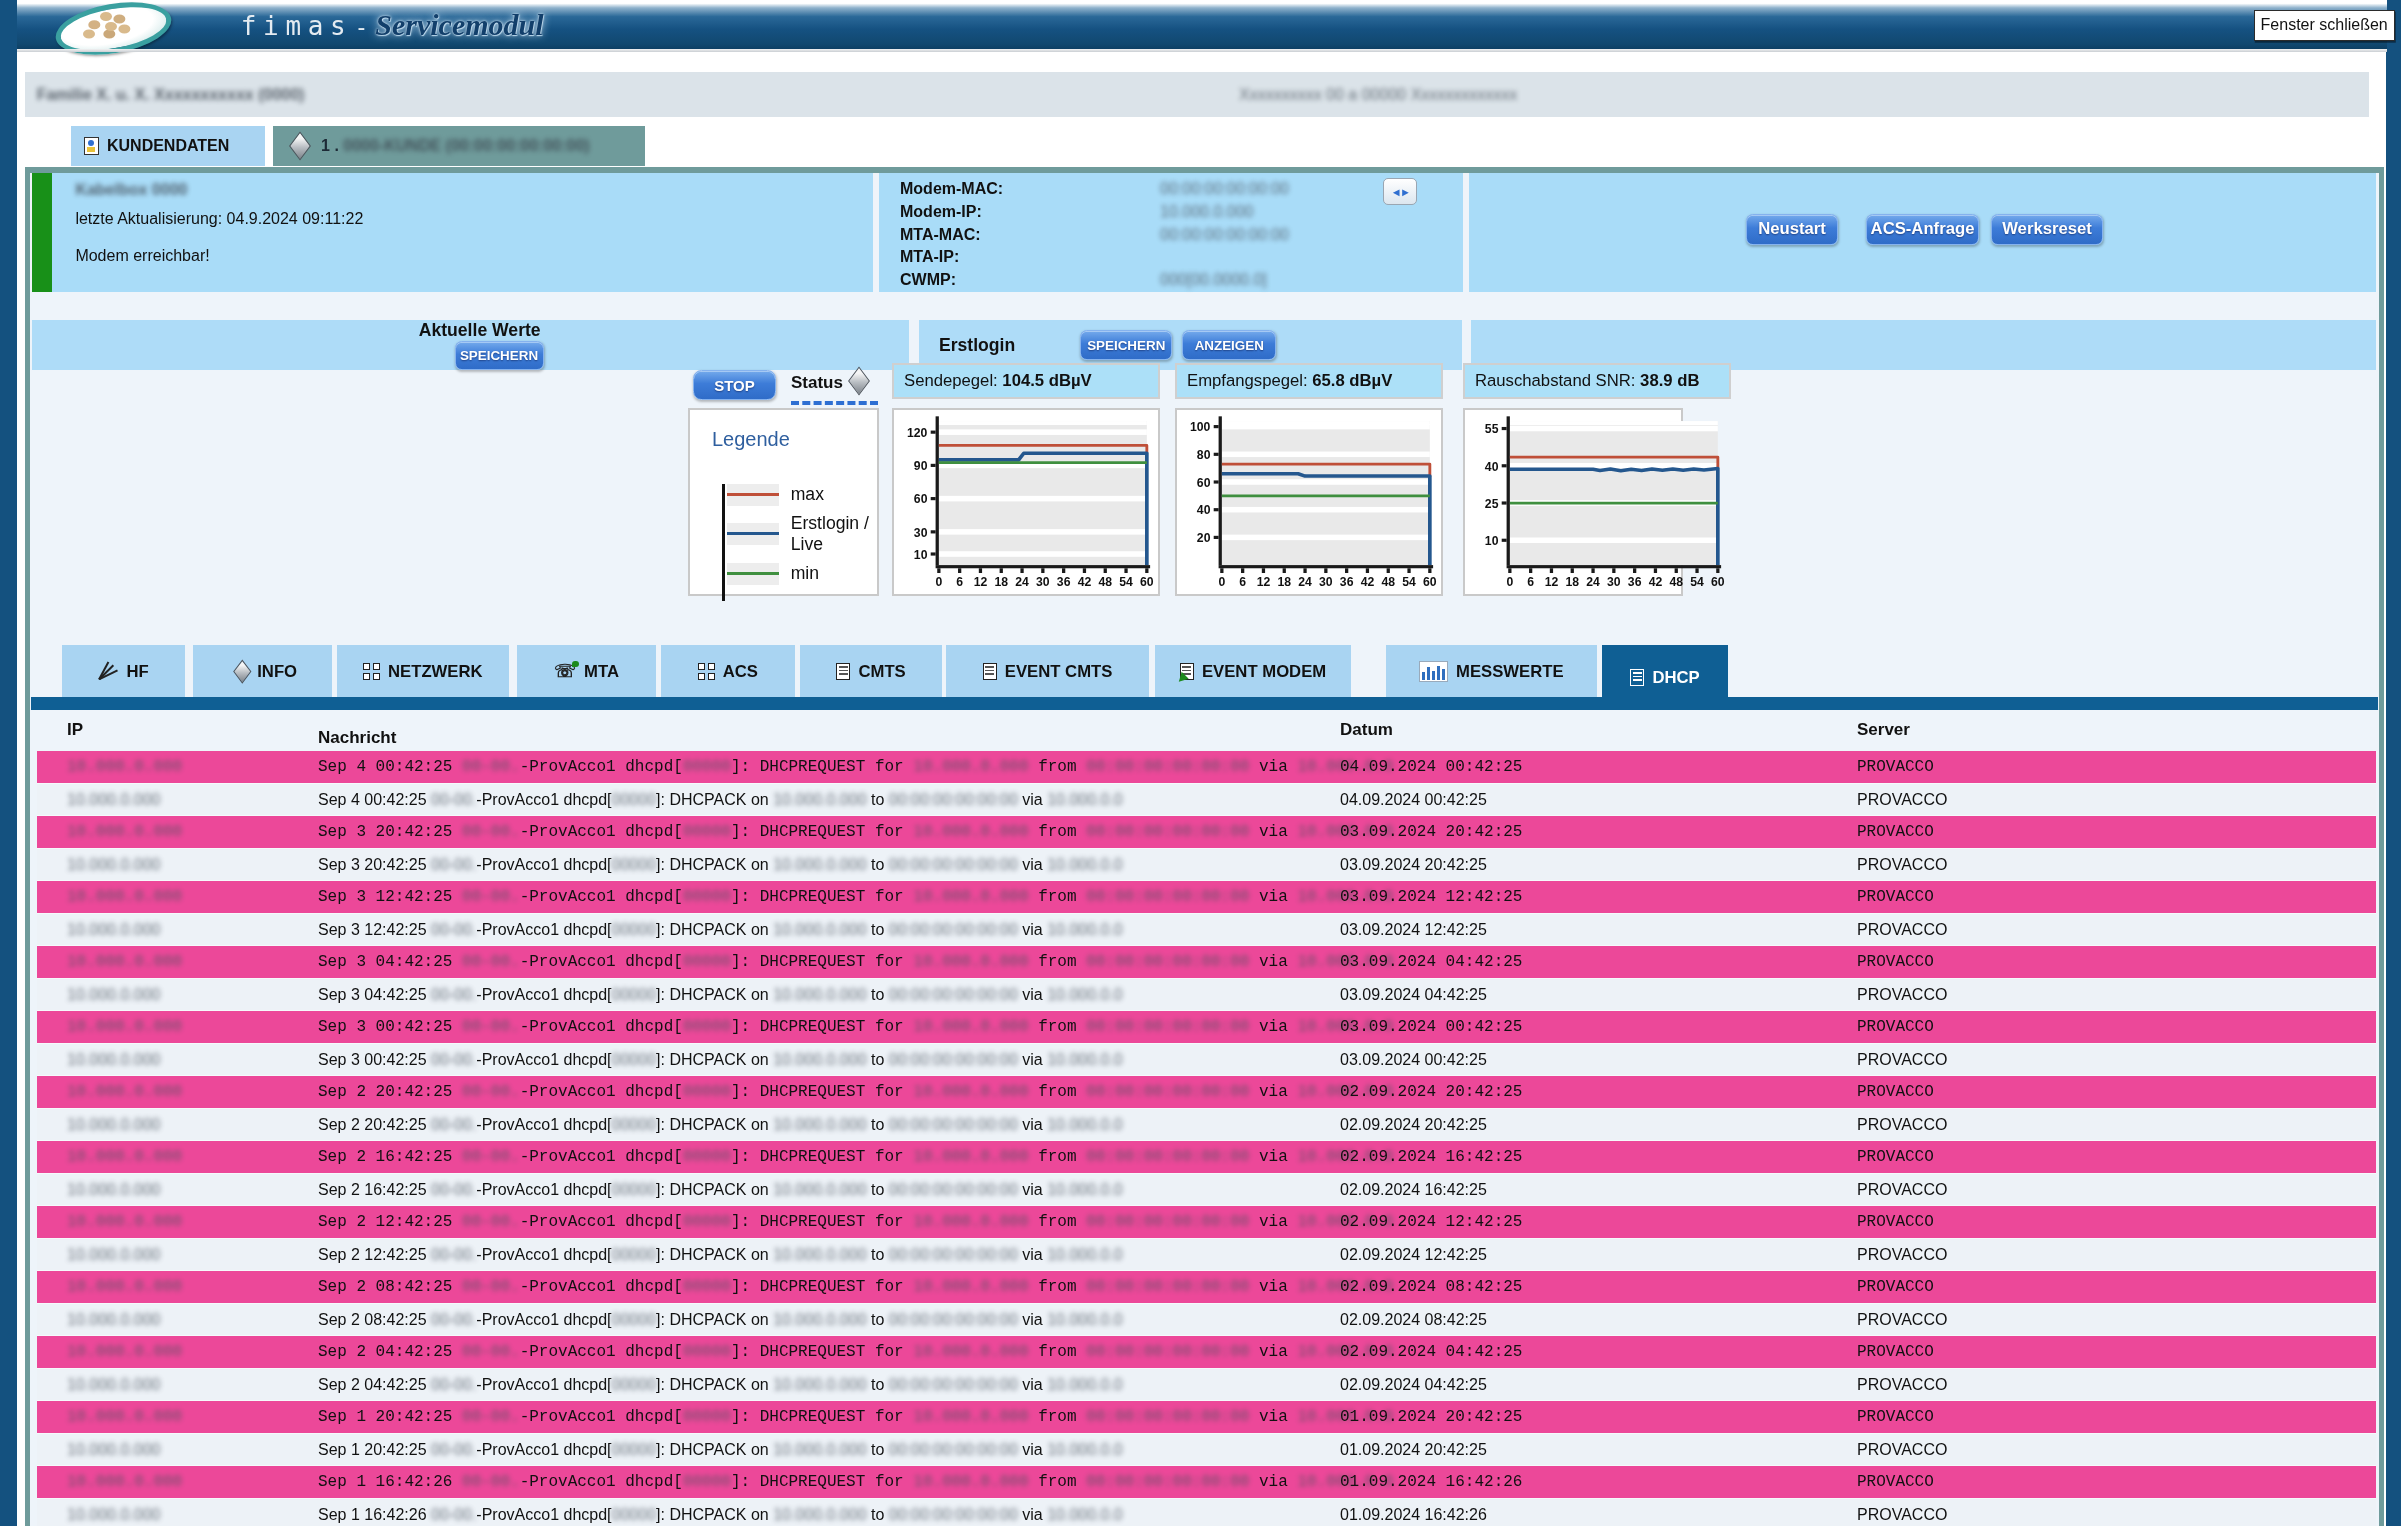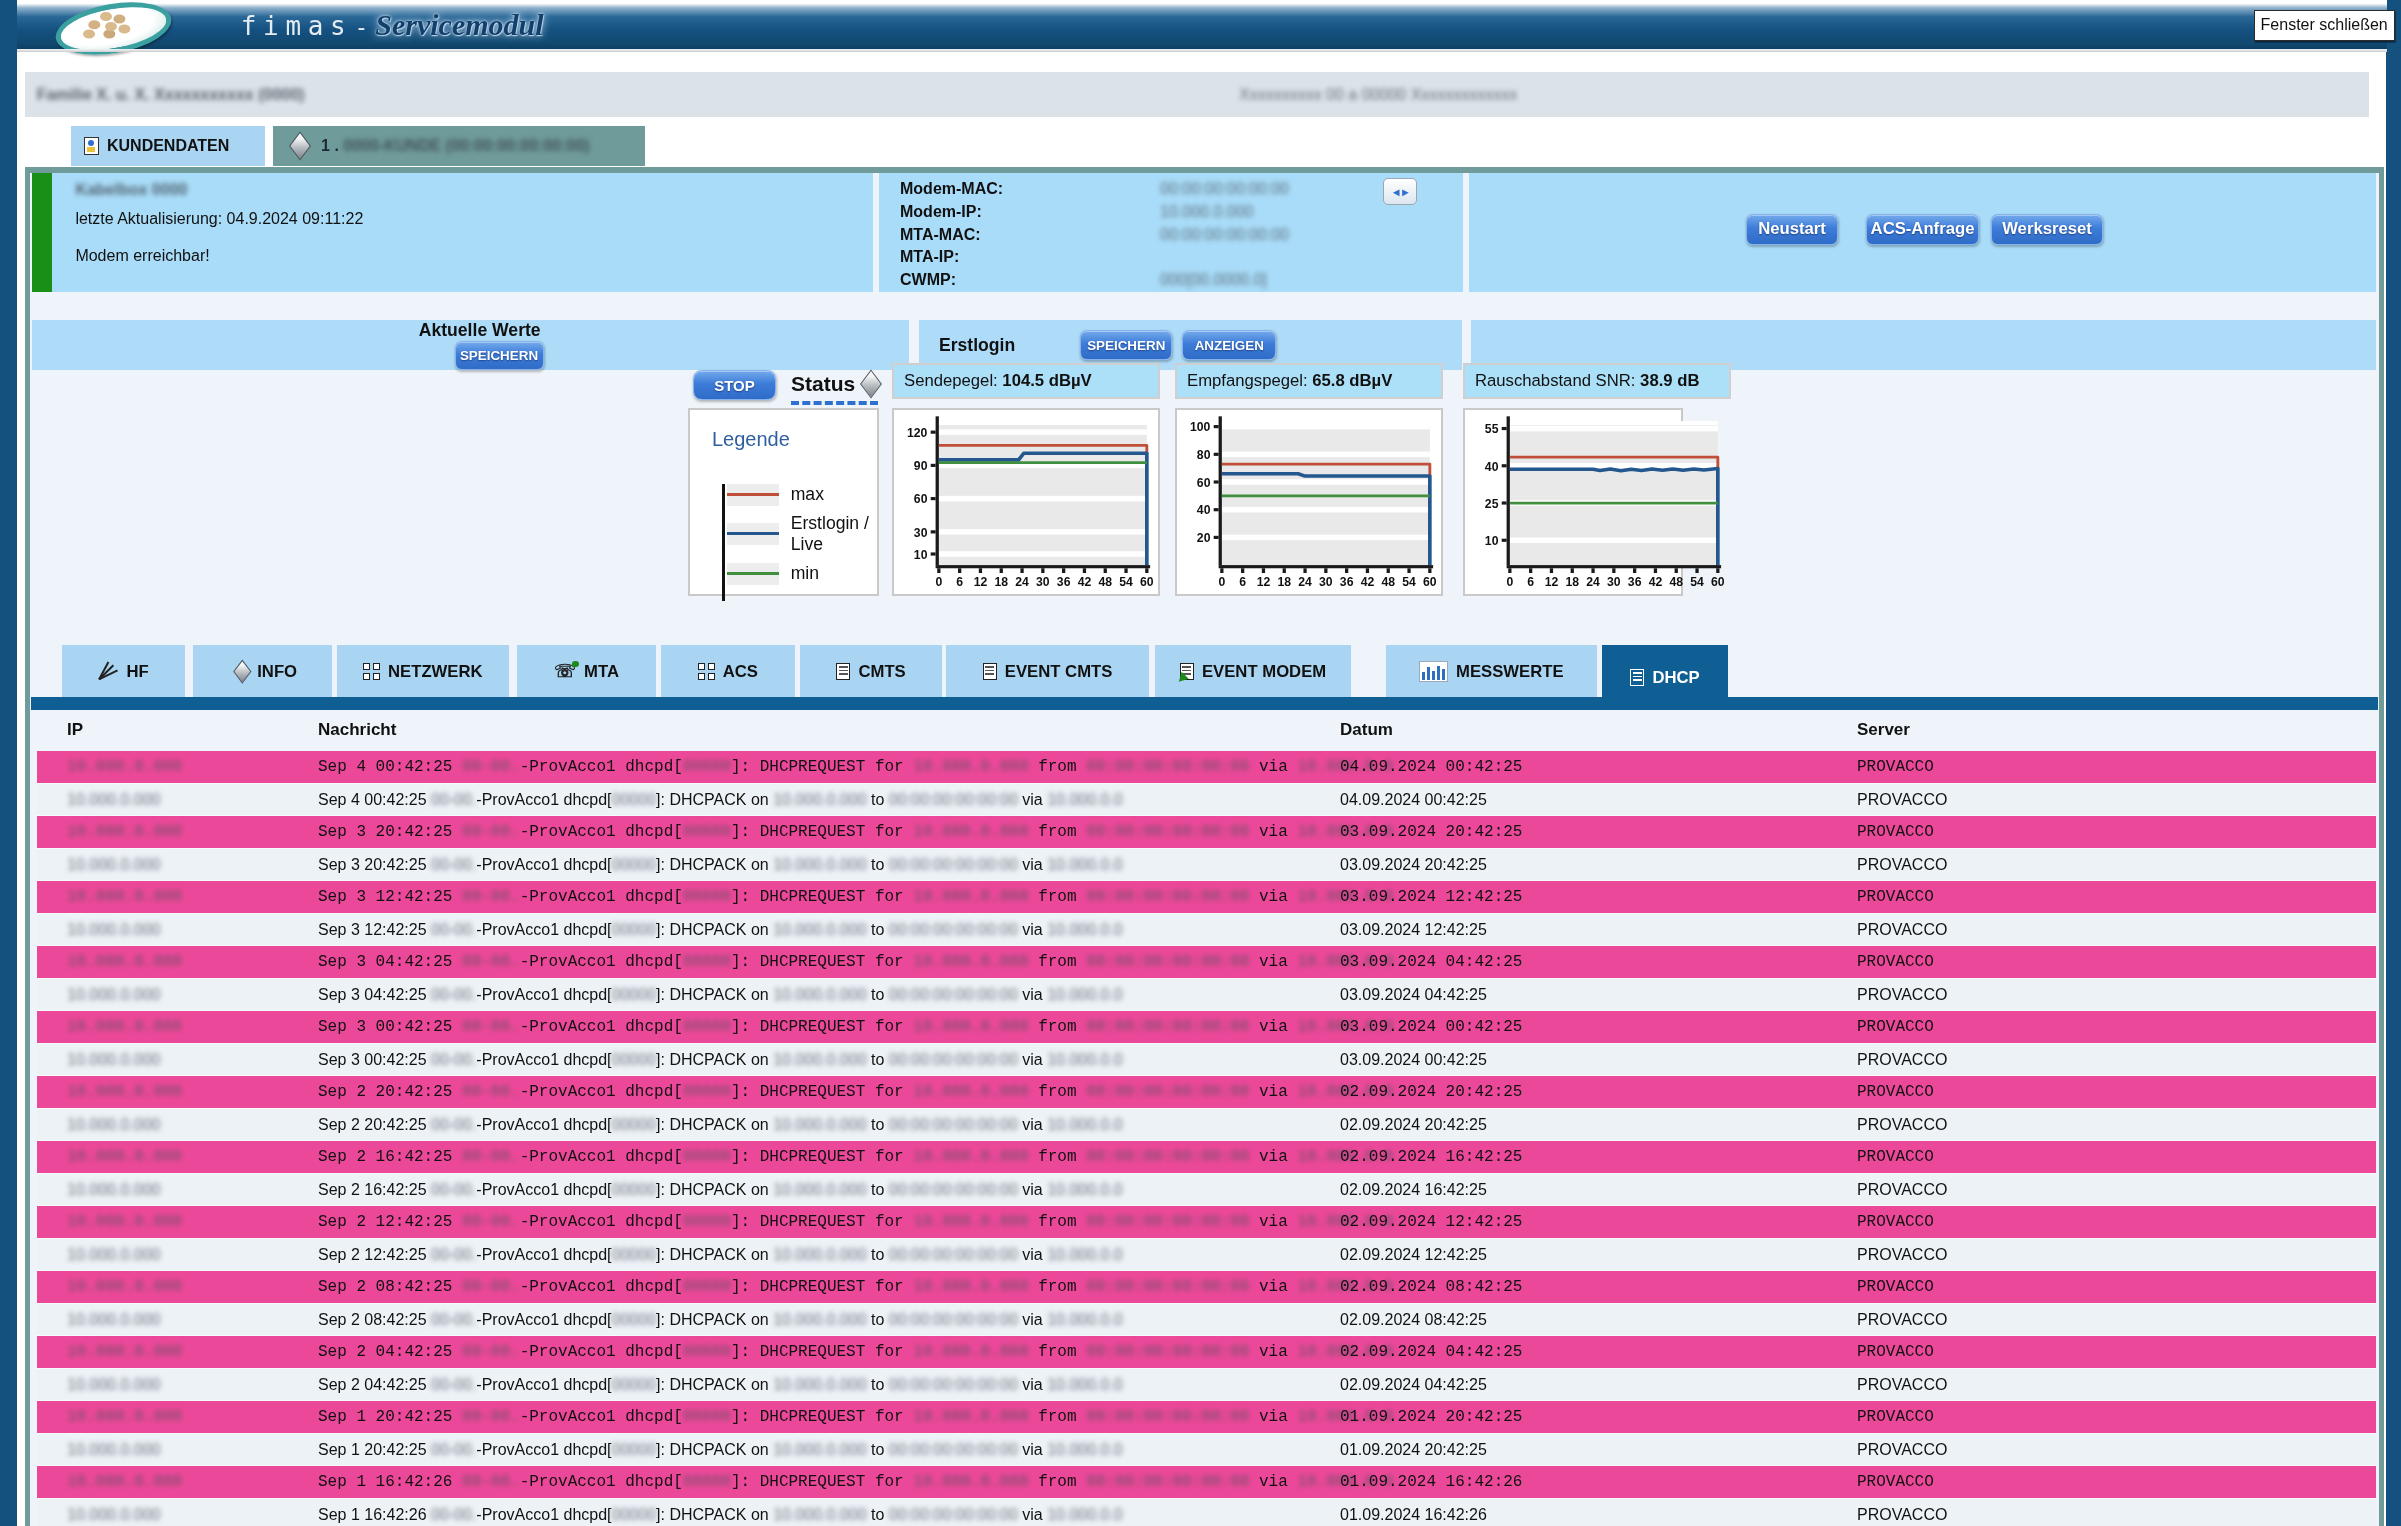--- a/index.html
+++ b/index.html
@@ -60,21 +60,21 @@
     border-radius:6.7px;color:#fff;font-weight:bold;text-shadow:0 0.8px 1.7px rgba(0,0,40,.45);
     box-shadow:inset 0 0.8px 0 #b8d4f6,0.8px 1.7px 2.5px rgba(0,0,0,.25);display:flex;align-items:center;justify-content:center;cursor:pointer;}
   .btn-lg{position:absolute;top:214px;height:28.5px;font-size:16.7px;}
   .btn-sm{font-size:13.4px;}
 
   .band{position:absolute;top:320px;height:50px;background:#aedcf8;display:flex;align-items:center;}
   .band .title{font-weight:bold;font-size:17.6px;}
 
   .stop-btn{position:absolute;left:693px;top:370px;width:81px;height:28px;font-size:15px;border-radius:8.4px;}
   .status-wrap{position:absolute;left:791px;top:372px;width:92px;}
-  .status-txt{font-weight:bold;font-size:21px;}
+  .status-txt{font-weight:bold;font-size:17px;}
   .diamond{display:inline-block;width:16px;height:16px;margin-left:6.7px;vertical-align:-1.7px;
     background:linear-gradient(135deg,#f5f5f5 20%,#b9bec3 55%,#7d838a 100%);border:1.7px solid #4e545b;transform:rotate(45deg) skew(8deg,8deg);}
   .status-dash{position:absolute;left:0;top:28.5px;width:87px;border-bottom:4.2px dashed #2e6fd2;}
 
   .meas-head{position:absolute;top:363px;width:268px;height:36px;background:#ace0f8;border:2.5px solid #cfcfcf;
     box-sizing:border-box;display:flex;align-items:center;padding-left:10px;font-size:16.7px;white-space:pre;}
   .meas-head b{font-weight:bold;}
 
   .panel-box{position:absolute;top:408px;height:188px;background:#ffffff;border:2.5px solid #c9c9c9;box-sizing:border-box;}
   .legend-title{position:absolute;left:22px;top:18.4px;font-size:20px;color:#2f5f9f;}
@@ -448,21 +448,21 @@
         <i></i>
         <i></i>
         <i></i>
       </span>
     <span>DHCP</span>
   </div>
   <div class="bluebar"></div>
 
   <div class="tbl-head">
     <span style="left:36px;">IP</span>
-    <span style="left:287px;">Nachricht</span>
+    <span style="left:287px;margin-top:8px;">Nachricht</span>
     <span style="left:1309px;">Datum</span>
     <span style="left:1826px;">Server</span>
   </div>
   <div class="tbl-body">
       <div class="trow row-a">
       <span class="cell c-ip redact">10.000.0.000</span>
       <span class="cell c-msg"><span class="m-time">Sep 4 00:42:25 </span><span class="m-host redact">00-00.</span><span class="m-daemon">-ProvAcco1 dhcpd[</span><span class="m-pid redact">00000</span><span class="m-kind">]: DHCPREQUEST for </span><span class="m-lease redact">10.000.0.000</span><span class="m-conj"> from </span><span class="m-mac redact">00:00:00:00:00:00</span><span class="m-via"> via </span><span class="m-gw redact">10.000.0.0</span></span>
       <span class="cell c-datum">04.09.2024 00:42:25</span>
       <span class="cell c-server">PROVACCO</span>
     </div>

